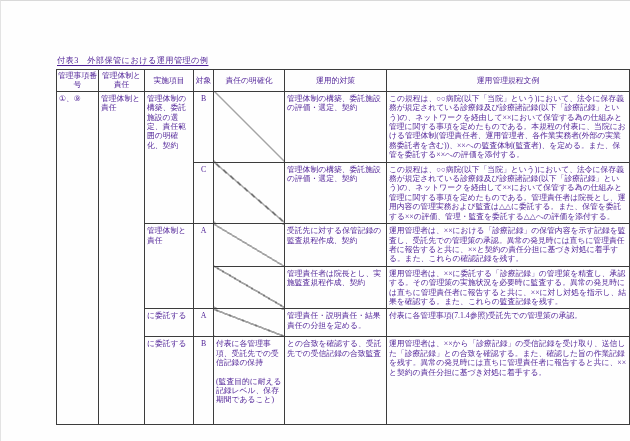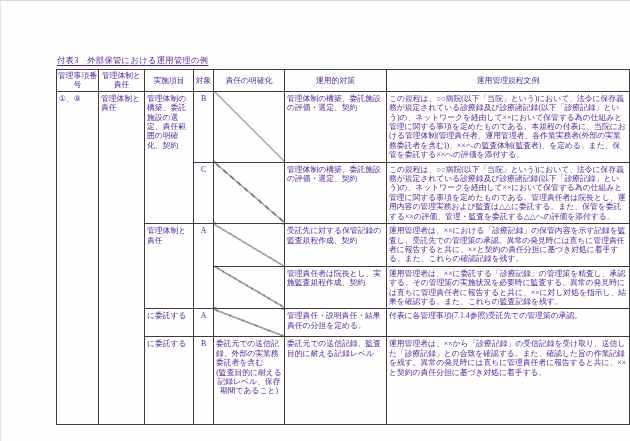--- a/index.html
+++ b/index.html
@@ -53,21 +53,21 @@
   }
   td.c-target { text-align: center; }
   td.diag {
     padding: 0;
     background-image: linear-gradient(to top right,
       transparent calc(50% - 0.5px),
       #4a4a4a calc(50% - 0.5px),
       #4a4a4a calc(50% + 0.5px),
       transparent calc(50% + 0.5px));
   }
-  .tech-note { margin-top: 0; text-align: center; }
+  .tech-note { margin-top: 9px; }
 </style>
 </head>
 <body>
 
 <div class="page">
 
   <div class="doc-title">付表3　外部保管における運用管理の例</div>
 
   <table class="mgmt">
     <colgroup>
@@ -127,22 +127,22 @@
       <td class="c-target">A</td>
       <td class="diag"></td>
       <td>管理責任・説明責任・結果責任の分担を定める。</td>
       <td>付表に各管理事項(7.1.4参照)受託先での管理策の承認。</td>
     </tr>
 
     <tr style="height:88px">
       <td>に委託する</td>
       <td class="c-target">B</td>
       <td>
-        <div>委託元での送信記録、外部の実業務委託者を含む</div>
+        <div>付表に各管理事項、受託先での受信記録の保持</div>
         <div class="tech-note">(監査目的に耐える記録レベル、保存期間であること)</div>
       </td>
-      <td>委託元での送信記録、監査目的に耐える記録レベル</td>
+      <td>との合致を確認する、受託先での受信記録の合致監査</td>
       <td>運用管理者は、××から「診療記録」の受信記録を受け取り、送信した「診療記録」との合致を確認する。また、確認した旨の作業記録を残す。異常の発見時には直ちに管理責任者に報告すると共に、××と契約の責任分担に基づき対処に着手する。</td>
     </tr>
   </tbody>
     </table>
 
 </div>
 
 </body></html>

